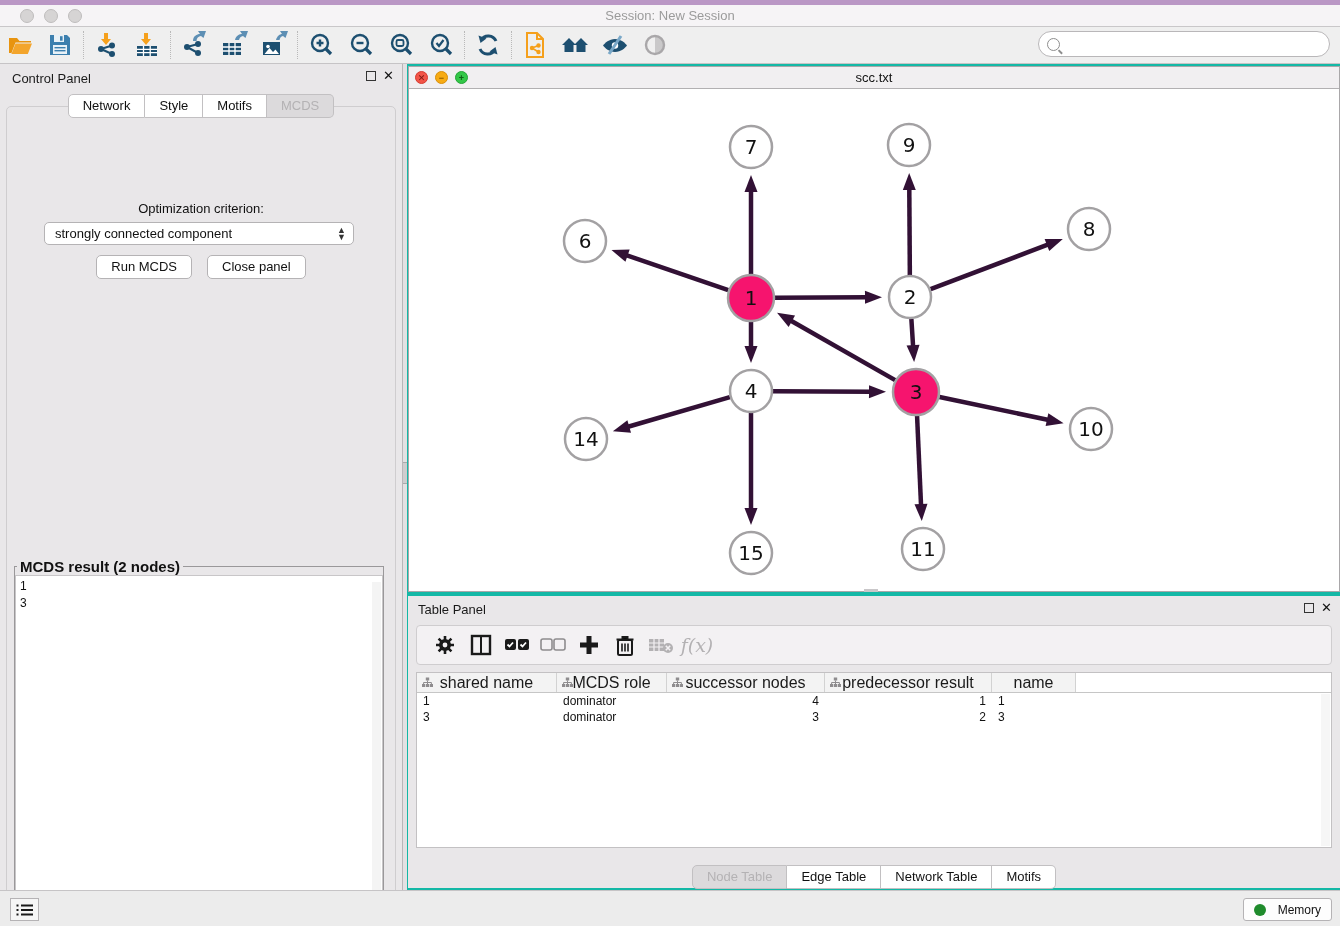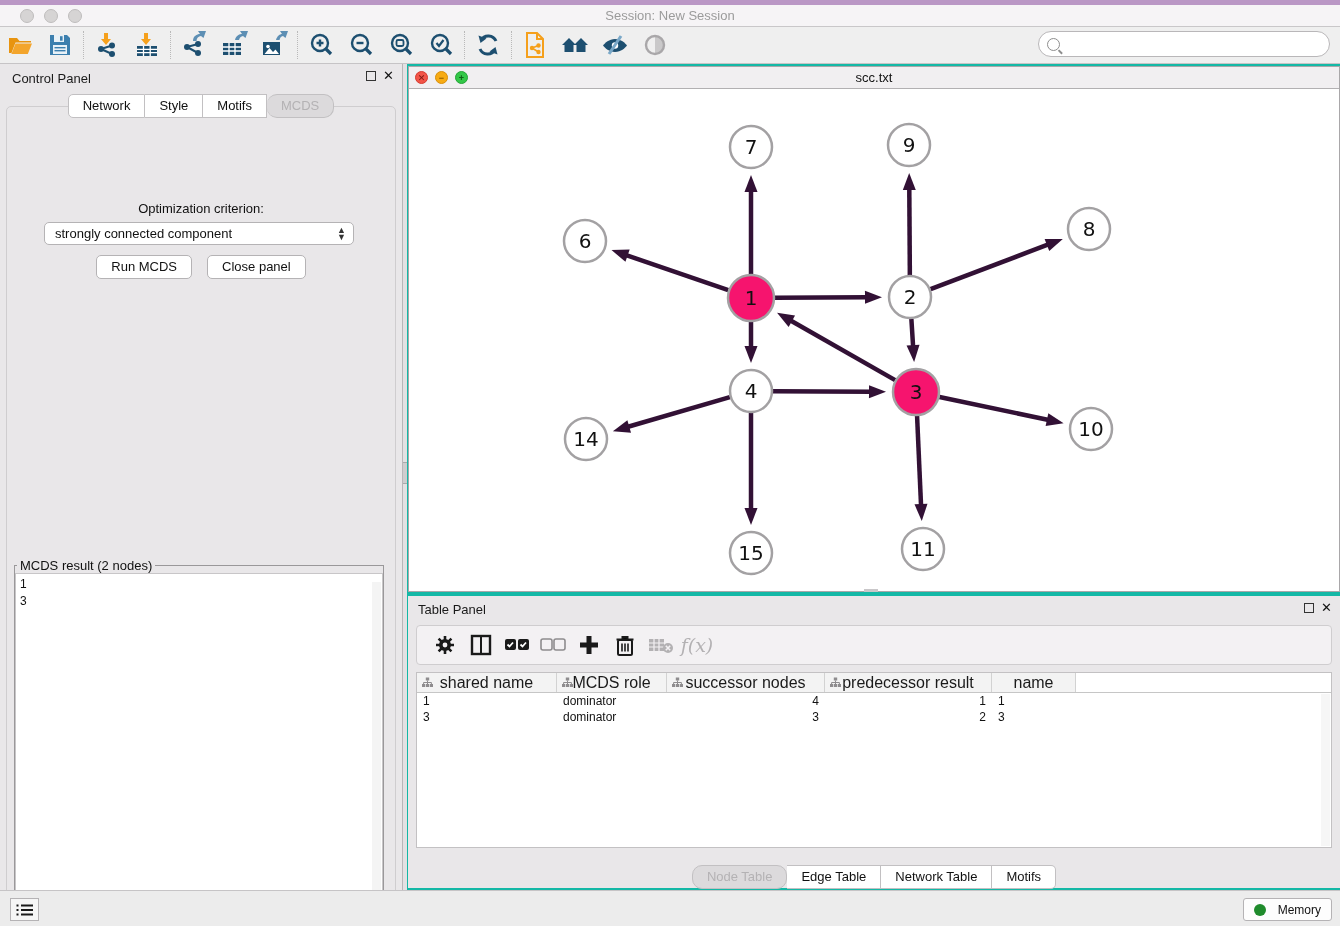--- a/index.html
+++ b/index.html
@@ -26,29 +26,29 @@
   .cp-header { position:relative; height:28px; padding:7px 10px 0 12px; font-size:13px; color:#1a1a1a; }
   .win-icons { position:absolute; right:8px; top:7px; display:flex; gap:7px; align-items:center; }
   .float-sq { width:10px; height:10px; border:1.5px solid #333; }
   .close-x { font-size:13px; font-weight:bold; color:#111; line-height:10px; }
   .cp-card { position:absolute; left:6px; top:42px; width:390px; height:838px; border:1px solid #cfcdcf; border-radius:5px; background:#e9e7e9; }
   .tabs-row { position:absolute; left:0; top:30px; width:402px; display:flex; justify-content:center; z-index:3; }
   .seg { display:flex; }
   .seg .tab { font-size:13px; padding:3px 14px 4px; background:#fff; border:1px solid #c2c0c2; border-left:none; color:#111; cursor:default; }
   .seg .tab:first-child { border-left:1px solid #c2c0c2; border-radius:5px 0 0 5px; }
   .seg .tab:last-child { border-radius:0 5px 5px 0; }
-  .seg .tab.sel { background:#dcdadc; color:#b4b2b4;border-radius:10px; }
+  .seg .tab.sel { background:#dcdadc; color:#b4b2b4; }
   .opt-label { position:absolute; left:0; width:402px; top:137px; text-align:center; font-size:13px; color:#111; }
   .select-box { position:absolute; left:44px; top:158px; width:310px; height:23px; background:#fff; border:1px solid #b5b3b5; border-radius:5px; font-size:13px; color:#111; display:flex; align-items:center; padding:0 22px 0 10px; }
   .select-chevrons { position:absolute; right:7px; top:4px; display:flex; flex-direction:column; line-height:7px; font-size:9px; color:#333; }
   .btn-row { position:absolute; left:0; top:191px; width:402px; display:flex; justify-content:center; gap:15px; }
   .push-btn { background:#fff; border:1px solid #b5b3b5; border-radius:5px; font-size:13px; color:#111; padding:3px 14px 4px; cursor:default; }
   .result-box { position:absolute; left:14px; top:494px; width:370px; height:376px; }
   .result-box fieldset { border:1px solid #9a989a; height:100%; }
-  .result-box legend { font-size:13px; color:#111; padding:0 3px; margin-left:2px; }
+  .result-box legend { font-size:15px; color:#111; padding:0 3px; margin-left:2px;font-weight:bold; }
   .result-inner { background:#fff; width:100%; height:346px; border:1px solid #c8c6c8; position:relative; font-size:12px; color:#111; padding:2px 4px; white-space:pre-line; line-height:17px; }
   .result-scroll { position:absolute; right:1px; top:1px; width:9px; height:344px; background:#f4f4f4; }
 
   .v-divider { position:absolute; left:402px; top:64px; width:5px; height:826px; background:#e3e1e3; border-left:1px solid #b8b6b8; }
   .v-grip { position:absolute; left:0; top:398px; width:4px; height:22px; background:#cfcdcf; border-top:1px solid #aaa; border-bottom:1px solid #aaa; }
 
   
   .net-window { position:absolute; left:408px; top:66px; width:932px; height:526px; background:#fff; border:1px solid #a9a7a9; }
   .net-titlebar { position:relative; height:22px; background:#f1eff1; border-bottom:1px solid #b2b0b2; }
   .net-titlebar .title { position:absolute; left:0; right:0; top:3px; text-align:center; font-size:13px; color:#111; }

